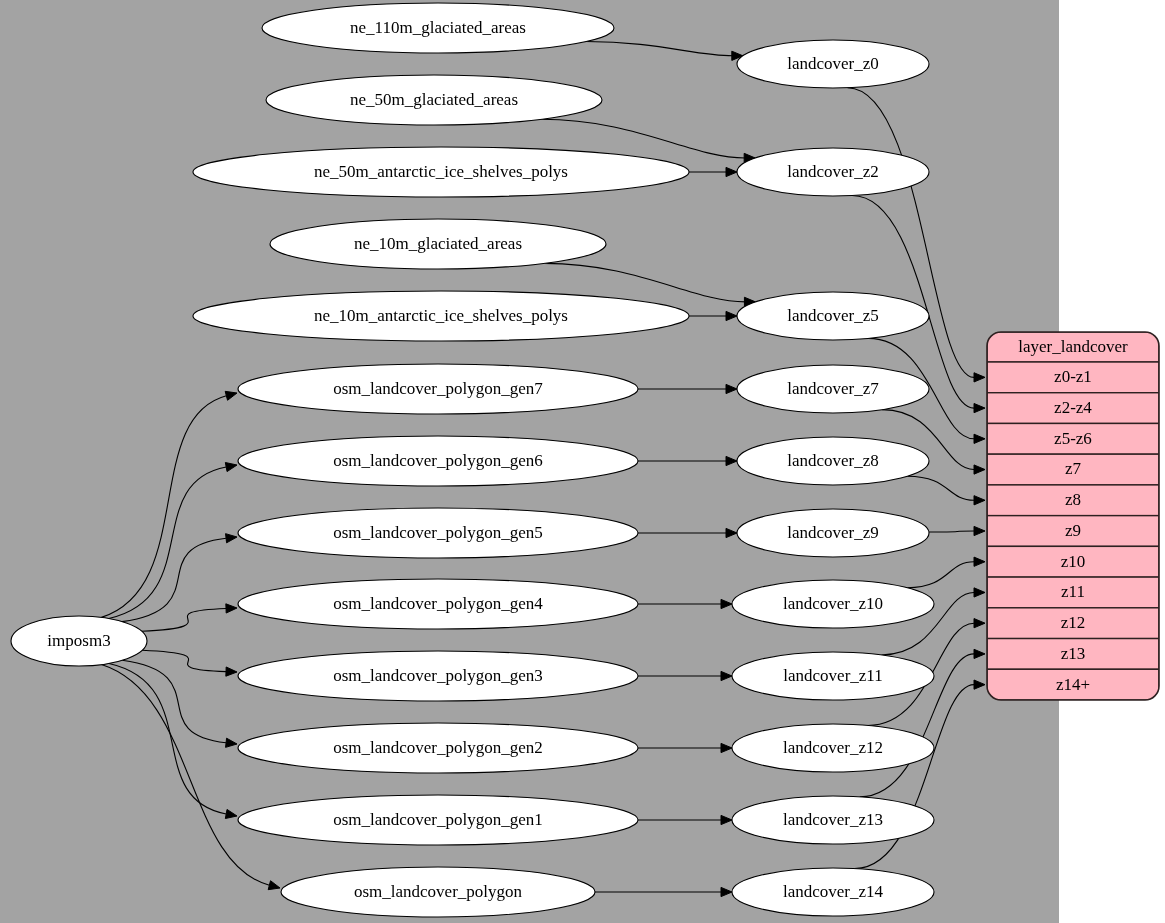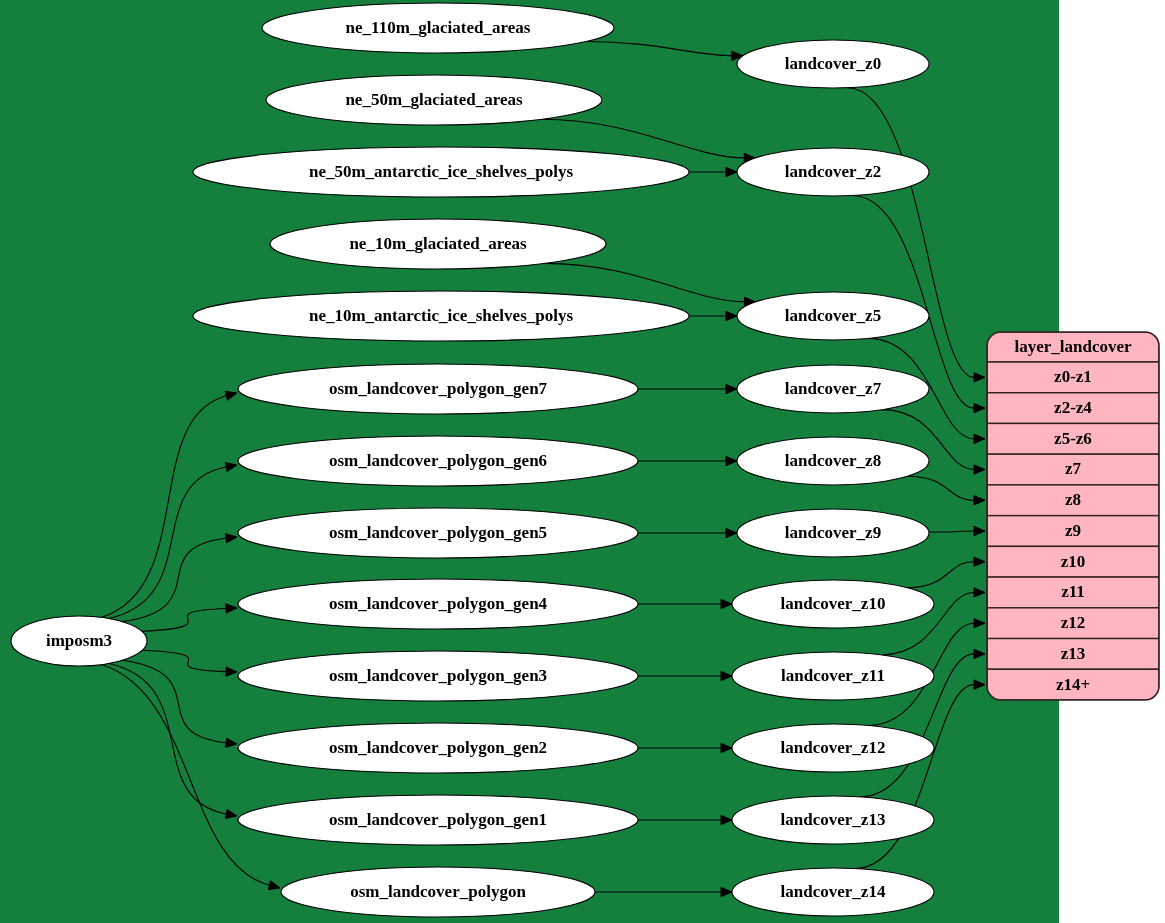--- a/index.html
+++ b/index.html
@@ -1,17 +1,17 @@
 <!DOCTYPE html>
 <html><head>
 <meta charset="utf-8">
 <style>
   html,body{margin:0;padding:0;background:#ffffff;}
-  #canvas{position:relative;width:1059px;height:923px;background:#15803d;
-          font-family:"Liberation Serif","DejaVu Serif",serif;font-weight:bold;}
+  #canvas{position:relative;width:1059px;height:923px;background:#a3a3a3;
+          font-family:"Liberation Serif","DejaVu Serif",serif;}
   svg{position:absolute;top:0;left:0;width:1165px;height:923px;}
   .node-ellipse{fill:#ffffff;stroke:#000000;stroke-width:1.1;}
   .node-label{font-family:"Liberation Serif","DejaVu Serif",serif;font-size:17px;
               fill:#000000;text-anchor:middle;dominant-baseline:middle;}
   .edge{fill:none;stroke:#000000;stroke-width:1.1;}
   .arrowhead{fill:#000000;stroke:#000000;stroke-width:1;}
   .tbl-cell{fill:#ffb6c1;stroke:#2d2020;stroke-width:1.4;}
   .tbl-outline{fill:none;stroke:#2d2020;stroke-width:1.6;}
   .tbl-label{font-family:"Liberation Serif","DejaVu Serif",serif;font-size:17px;
              fill:#000000;text-anchor:middle;dominant-baseline:middle;}

